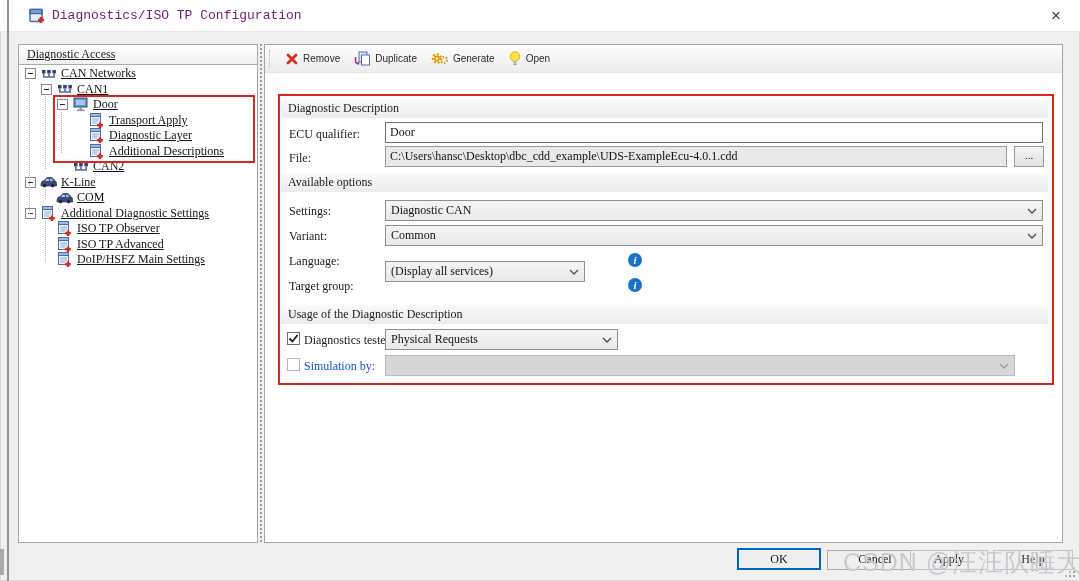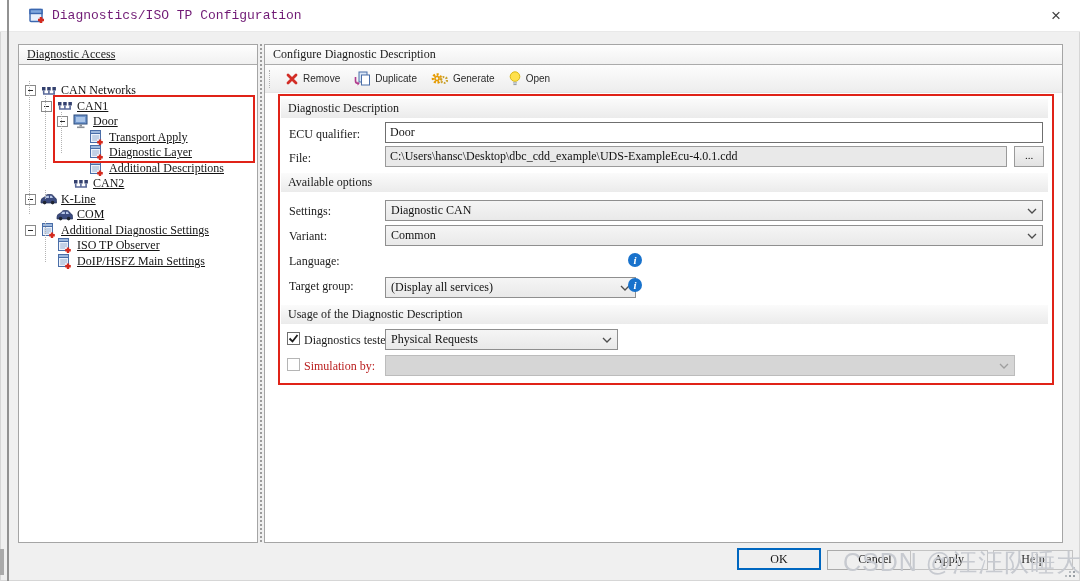--- a/index.html
+++ b/index.html
@@ -17,21 +17,21 @@
   
   .panel{position:absolute;background:#fff;border:1px solid #a5a5a5;box-sizing:border-box;}
   .left-panel{left:18px;top:44px;width:240px;height:499px;text-decoration:underline;}
   .right-panel{left:264px;top:44px;width:799px;height:499px;}
   .phead{height:19px;border-bottom:1px solid #ababab;display:flex;align-items:center;padding-left:8px;
          font-size:12px;background:linear-gradient(#fefefe,#f1f1f1);color:#1a1a1a;}
   .splitter{position:absolute;left:258px;top:44px;width:6px;height:499px;background:#f0f0f0;}
   .splitter::after{content:"";position:absolute;left:2px;top:0;width:2px;height:100%;
     background:repeating-linear-gradient(180deg,#9c9c9c 0 2px,#efefef 2px 4px);}
   
-  .tree{position:relative;padding-top:18px;font-size:12px;}
+  .tree{position:relative;padding-top:1px;font-size:12px;}
   .trow{display:flex;align-items:center;height:15.5px;white-space:nowrap;cursor:default;}
   .lv0{padding-left:6px}.lv1{padding-left:22px}.lv2{padding-left:38px}.lv3{padding-left:54px}
   .exp{width:11px;height:11px;box-sizing:border-box;border:1px solid #8a8a8a;background:#fff;
        position:relative;margin-right:4px;flex:none;}
   .exp::after{content:"";position:absolute;left:2px;top:4px;width:5px;height:1px;background:#2b2b2b;}
   .exp.none{border:none;background:transparent}.exp.none::after{display:none}
   .ti{width:17px;height:16px;margin-right:4px;flex:none;display:inline-flex;align-items:center;justify-content:center;}
   .tl{line-height:15px;}
   .guide{position:absolute;width:1px;background:repeating-linear-gradient(180deg,#b3b3b3 0 1px,transparent 1px 2px);pointer-events:none;}
   
@@ -56,21 +56,21 @@
          padding:0 20px 0 5px;cursor:pointer;color:#111;}
   .combo .chev{position:absolute;right:5px;top:7px;color:#4d4d4d;display:inline-flex;}
   .combo.disabled{background:#d6d6d6;border-color:#bcbcbc;cursor:default;}
   .combo.disabled .chev{color:#9e9e9e;}
   .cbox{position:absolute;width:13px;height:13px;box-sizing:border-box;border:1px solid #6e6e6e;background:#fff;
         display:flex;align-items:center;justify-content:center;cursor:pointer;color:#1c1c1c;}
   .cbox.disabled{border-color:#b5b5b5;color:#b5b5b5;cursor:default;}
   .info{position:absolute;width:14px;height:14px;border-radius:50%;background:#1872cc;color:#fff;
         font-family:"Liberation Serif",serif;font-style:italic;font-weight:bold;font-size:11px;
         display:flex;align-items:center;justify-content:center;cursor:pointer;}
-  .dim{color:#b91c1c;}
+  .dim{color:#1d4ed8;}
   
   .btn{position:absolute;height:20px;box-sizing:border-box;background:#efefef;border:1px solid #ababab;
        font-family:"Liberation Serif",serif;font-size:12px;text-align:center;line-height:17px;cursor:pointer;z-index:10;}
   .btn.default{border:2px solid #0067c0;height:22px;line-height:18px;}
   .btn.faint{border-color:#c3c3c3;color:#2e2e2e;}
   .watermark{position:absolute;left:843px;top:546px;z-index:40;pointer-events:none;
              font-family:"Liberation Sans",sans-serif;font-size:25px;letter-spacing:1px;color:#c7cad0;white-space:nowrap;}
   .rgrip{position:absolute;right:5px;bottom:4px;width:2px;height:2px;background:#9aa0a6;z-index:5;
          box-shadow:0 -4px #9aa0a6,0 -8px #b8bcc0,-4px 0 #9aa0a6,-4px -4px #b8bcc0,-8px 0 #b8bcc0;}
 </style>
@@ -253,35 +253,43 @@
           </span>
         <span class="tl">ISO TP Observer</span>
       </div>
       <div class="trow lv1">
         <span class="exp none"></span>
         <span class="ti">
             <svg width="15" height="15" viewBox="0 0 15 15">
               <use href="#i-docplus"></use>
             </svg>
           </span>
+        <span class="tl">ISO TP Advanced</span>
+      </div>
+      <div class="trow lv1">
+        <span class="exp none"></span>
+        <span class="ti">
+            <svg width="15" height="15" viewBox="0 0 15 15">
+              <use href="#i-docplus"></use>
+            </svg>
+          </span>
         <span class="tl">DoIP/HSFZ Main Settings</span>
       </div>
     </div>
   </div>
 
   <div class="guide" style="left:29px;top:81px;height:134px"></div>
   <div class="guide" style="left:45px;top:96px;height:73px"></div>
   <div class="guide" style="left:61px;top:112px;height:41px"></div>
   <div class="guide" style="left:45px;top:190px;height:10px"></div>
   <div class="guide" style="left:45px;top:221px;height:41px"></div>
 
   <div class="splitter"></div>
 
   <div class="panel right-panel" style="position:absolute">
-    <div class="phead">Configure Diagnostic Description</div>
 
     <div class="toolbar">
       <span class="tgrip"></span>
       <span class="tbtn">
         <svg width="12" height="12" viewBox="0 0 12 12">
             <use href="#i-removex"></use>
           </svg>
         <span>Remove</span>
       </span>
       <span class="tbtn">
@@ -328,21 +336,21 @@
       <span>Common</span>
       <span class="chev">
           <svg width="10" height="6" viewBox="0 0 10 6">
             <use href="#i-chev"></use>
           </svg>
         </span>
     </div>
     <div class="flabel" style="left:24px;top:207px">Language:</div>
     <span class="info" style="left:363px;top:208px">i</span>
     <div class="flabel" style="left:24px;top:232px">Target group:</div>
-    <div class="combo" style="left:120px;top:232px;width:251px">
+    <div class="combo" style="left:120px;top:216px;width:200px">
       <span>(Display all services)</span>
       <span class="chev">
           <svg width="10" height="6" viewBox="0 0 10 6">
             <use href="#i-chev"></use>
           </svg>
         </span>
     </div>
     <span class="info" style="left:363px;top:233px">i</span>
 
     <div class="band" style="top:260px">Usage of the Diagnostic Description</div>

